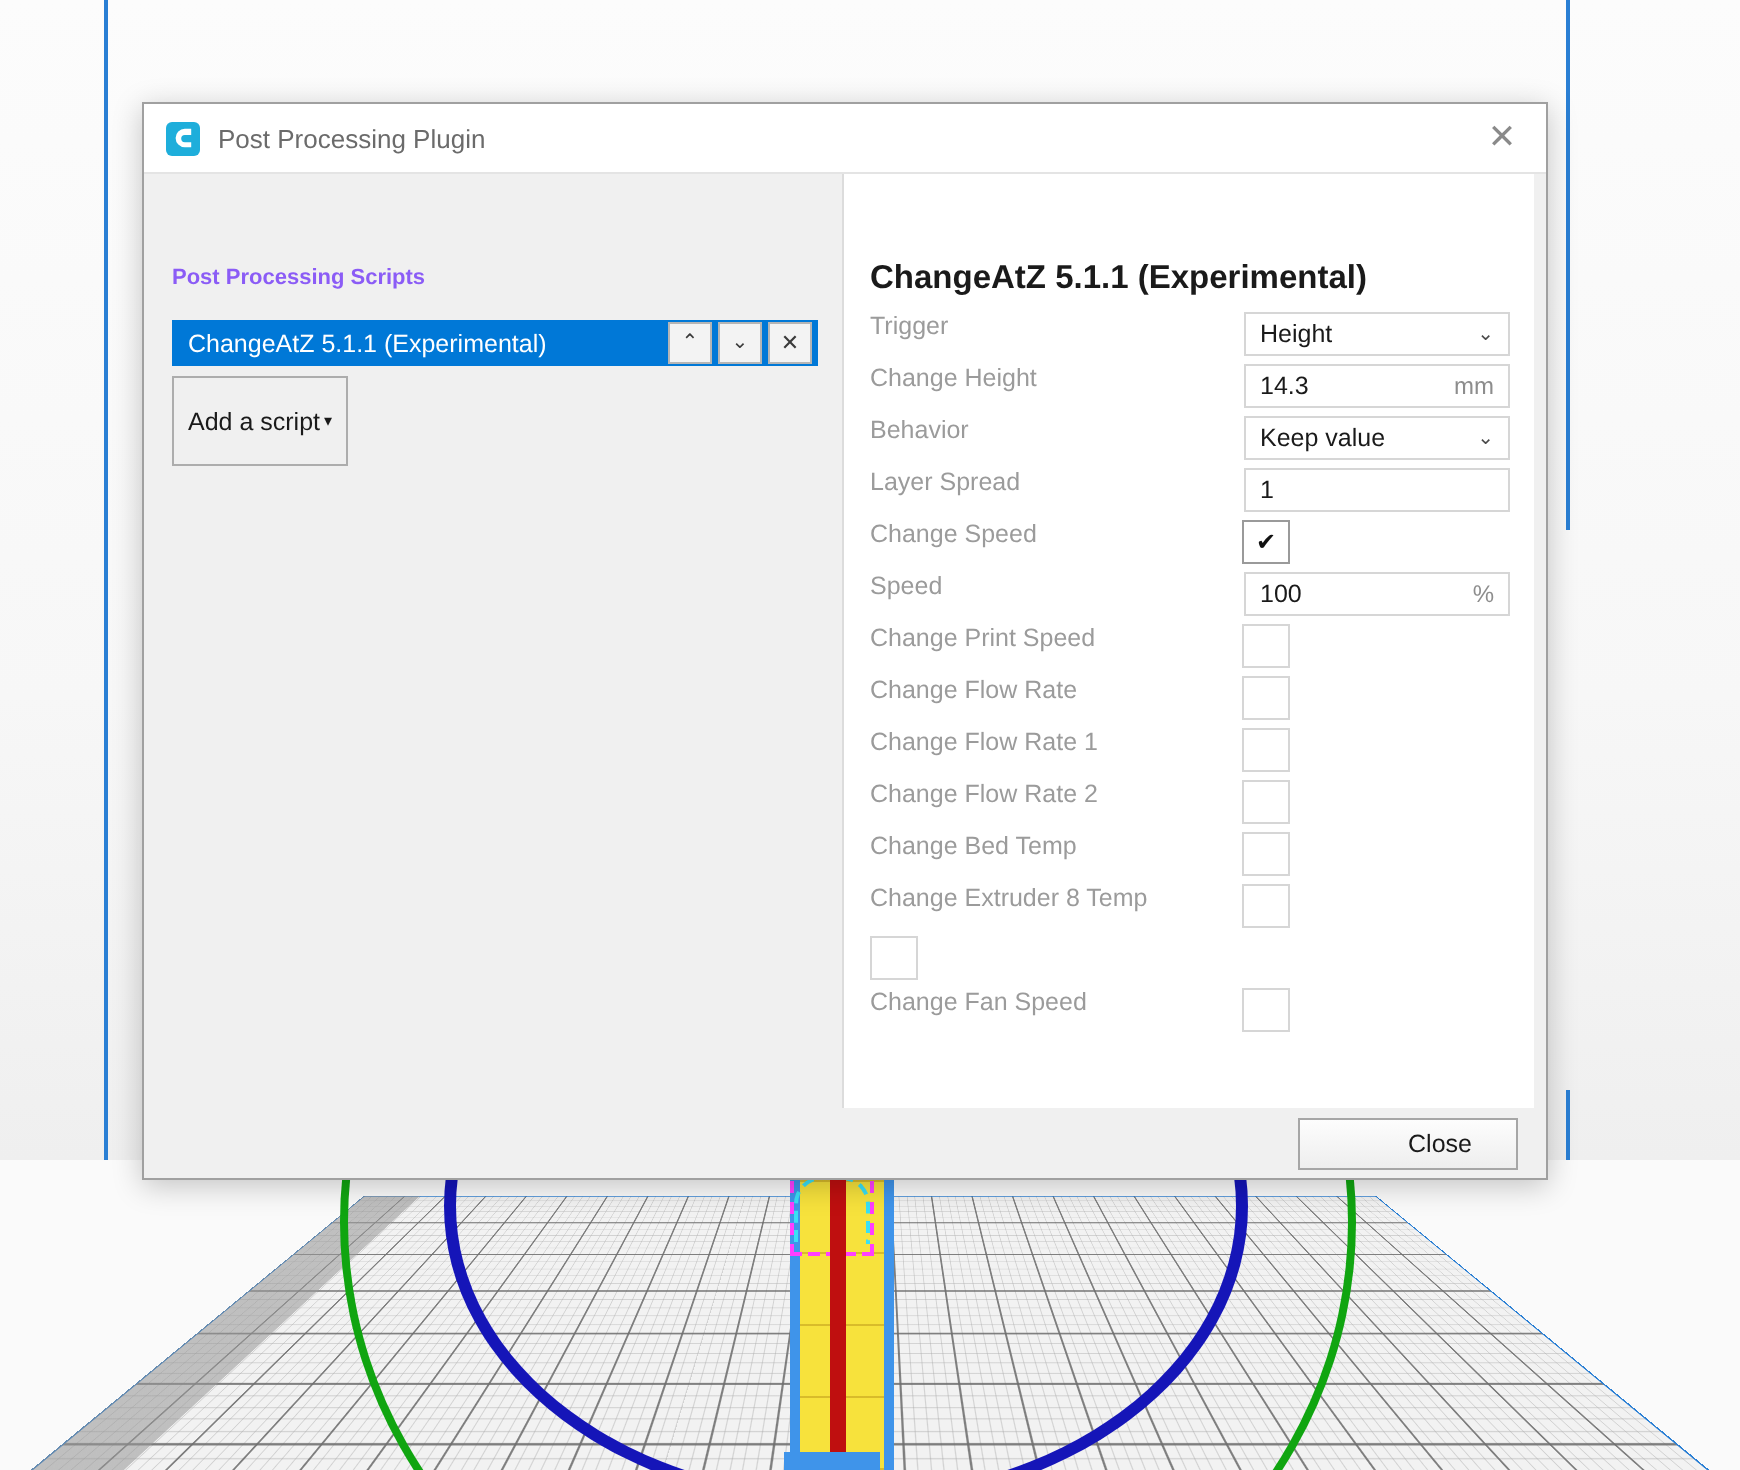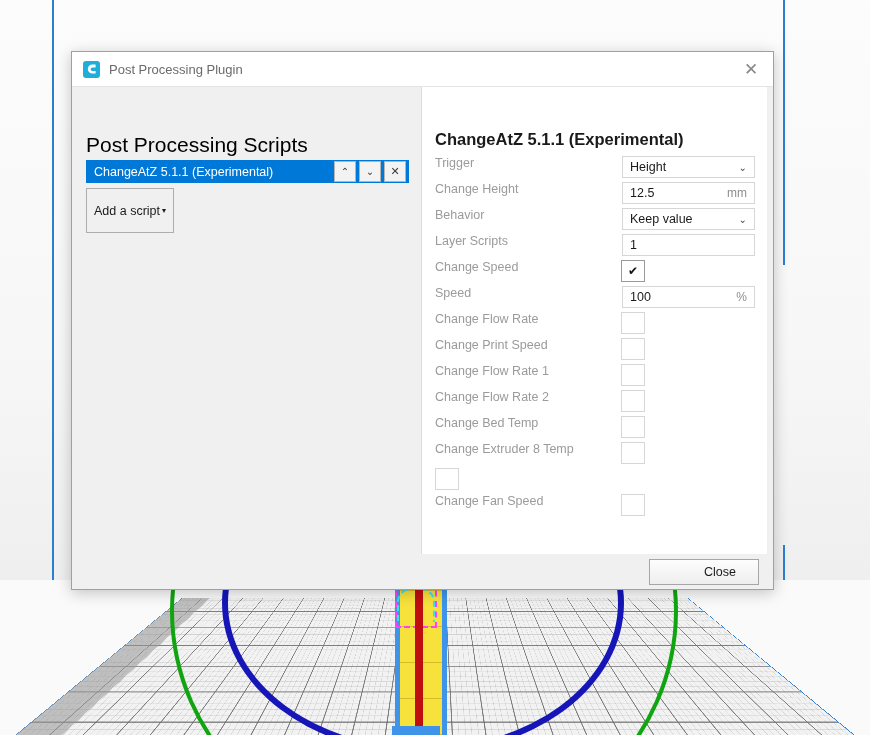--- a/index.html
+++ b/index.html
@@ -75,21 +75,21 @@
     background:#1eaedb;display:flex;align-items:center;justify-content:center;}
   .tb-title{margin-left:9px;font-size:13px;color:#6b6b6b;}
   .tb-spacer{flex:1;}
   .tb-close{width:44px;height:33px;display:flex;align-items:center;justify-content:center;
     color:#8a8a8a;font-size:17px;font-family:"DejaVu Sans",sans-serif;}
 
   .dlg-body{position:relative;height:502px;}
 
   
   .left-pane{position:absolute;left:0;top:0;width:349px;height:467px;}
-  .pp-title{position:absolute;left:14px;top:46px;font-size:21px;font-weight:normal;color:#000000;}
+  .pp-title{position:absolute;left:14px;top:46px;font-size:11px;font-weight:bold;color:#8b5cf6;}
   .script-list{position:absolute;left:14px;top:73px;width:323px;height:23px;
     background:#0078d7;display:flex;align-items:center;}
   .script-name{color:#fff;font-size:12.5px;margin-left:8px;flex:1;}
   .mini-btn{width:20px;height:19px;margin-right:3px;background:#f3f3f3;
     border:1px solid #b5b5b5;display:flex;align-items:center;justify-content:center;
     font-size:10px;color:#3a3a3a;font-family:"DejaVu Sans",sans-serif;}
   .mini-btn.x{font-size:11px;font-weight:bold;}
   .add-script{position:absolute;left:14px;top:101px;height:23px;padding:10px 7px;
     background:#f0f0f0;border:1px solid #adadad;display:flex;align-items:center;
     font-size:12.5px;color:#1a1a1a;}
@@ -184,36 +184,36 @@
               <div class="fbox wide">
                 <span class="fval">Height</span>
                 <span class="chev">⌄</span>
               </div>
             </div>
           </div>
           <div class="frow">
             <div class="flabel">Change Height</div>
             <div class="fctl">
               <div class="fbox wide">
-                <span class="fval">12.5</span>
+                <span class="fval">14.3</span>
                 <span class="funit">mm</span>
               </div>
             </div>
           </div>
           <div class="frow">
             <div class="flabel">Behavior</div>
             <div class="fctl">
               <div class="fbox wide">
                 <span class="fval">Keep value</span>
                 <span class="chev">⌄</span>
               </div>
             </div>
           </div>
           <div class="frow">
-            <div class="flabel">Layer Scripts</div>
+            <div class="flabel">Layer Spread</div>
             <div class="fctl">
               <div class="fbox wide">
                 <span class="fval">1</span>
               </div>
             </div>
           </div>
           <div class="frow">
             <div class="flabel">Change Speed</div>
             <div class="fctl">
               <div class="cbox checked">
@@ -224,27 +224,27 @@
           <div class="frow">
             <div class="flabel">Speed</div>
             <div class="fctl">
               <div class="fbox wide">
                 <span class="fval">100</span>
                 <span class="funit">%</span>
               </div>
             </div>
           </div>
           <div class="frow">
+            <div class="flabel">Change Print Speed</div>
+            <div class="fctl">
+              <div class="cbox"></div>
+            </div>
+          </div>
+          <div class="frow">
             <div class="flabel">Change Flow Rate</div>
-            <div class="fctl">
-              <div class="cbox"></div>
-            </div>
-          </div>
-          <div class="frow">
-            <div class="flabel">Change Print Speed</div>
             <div class="fctl">
               <div class="cbox"></div>
             </div>
           </div>
           <div class="frow">
             <div class="flabel">Change Flow Rate 1</div>
             <div class="fctl">
               <div class="cbox"></div>
             </div>
           </div>

